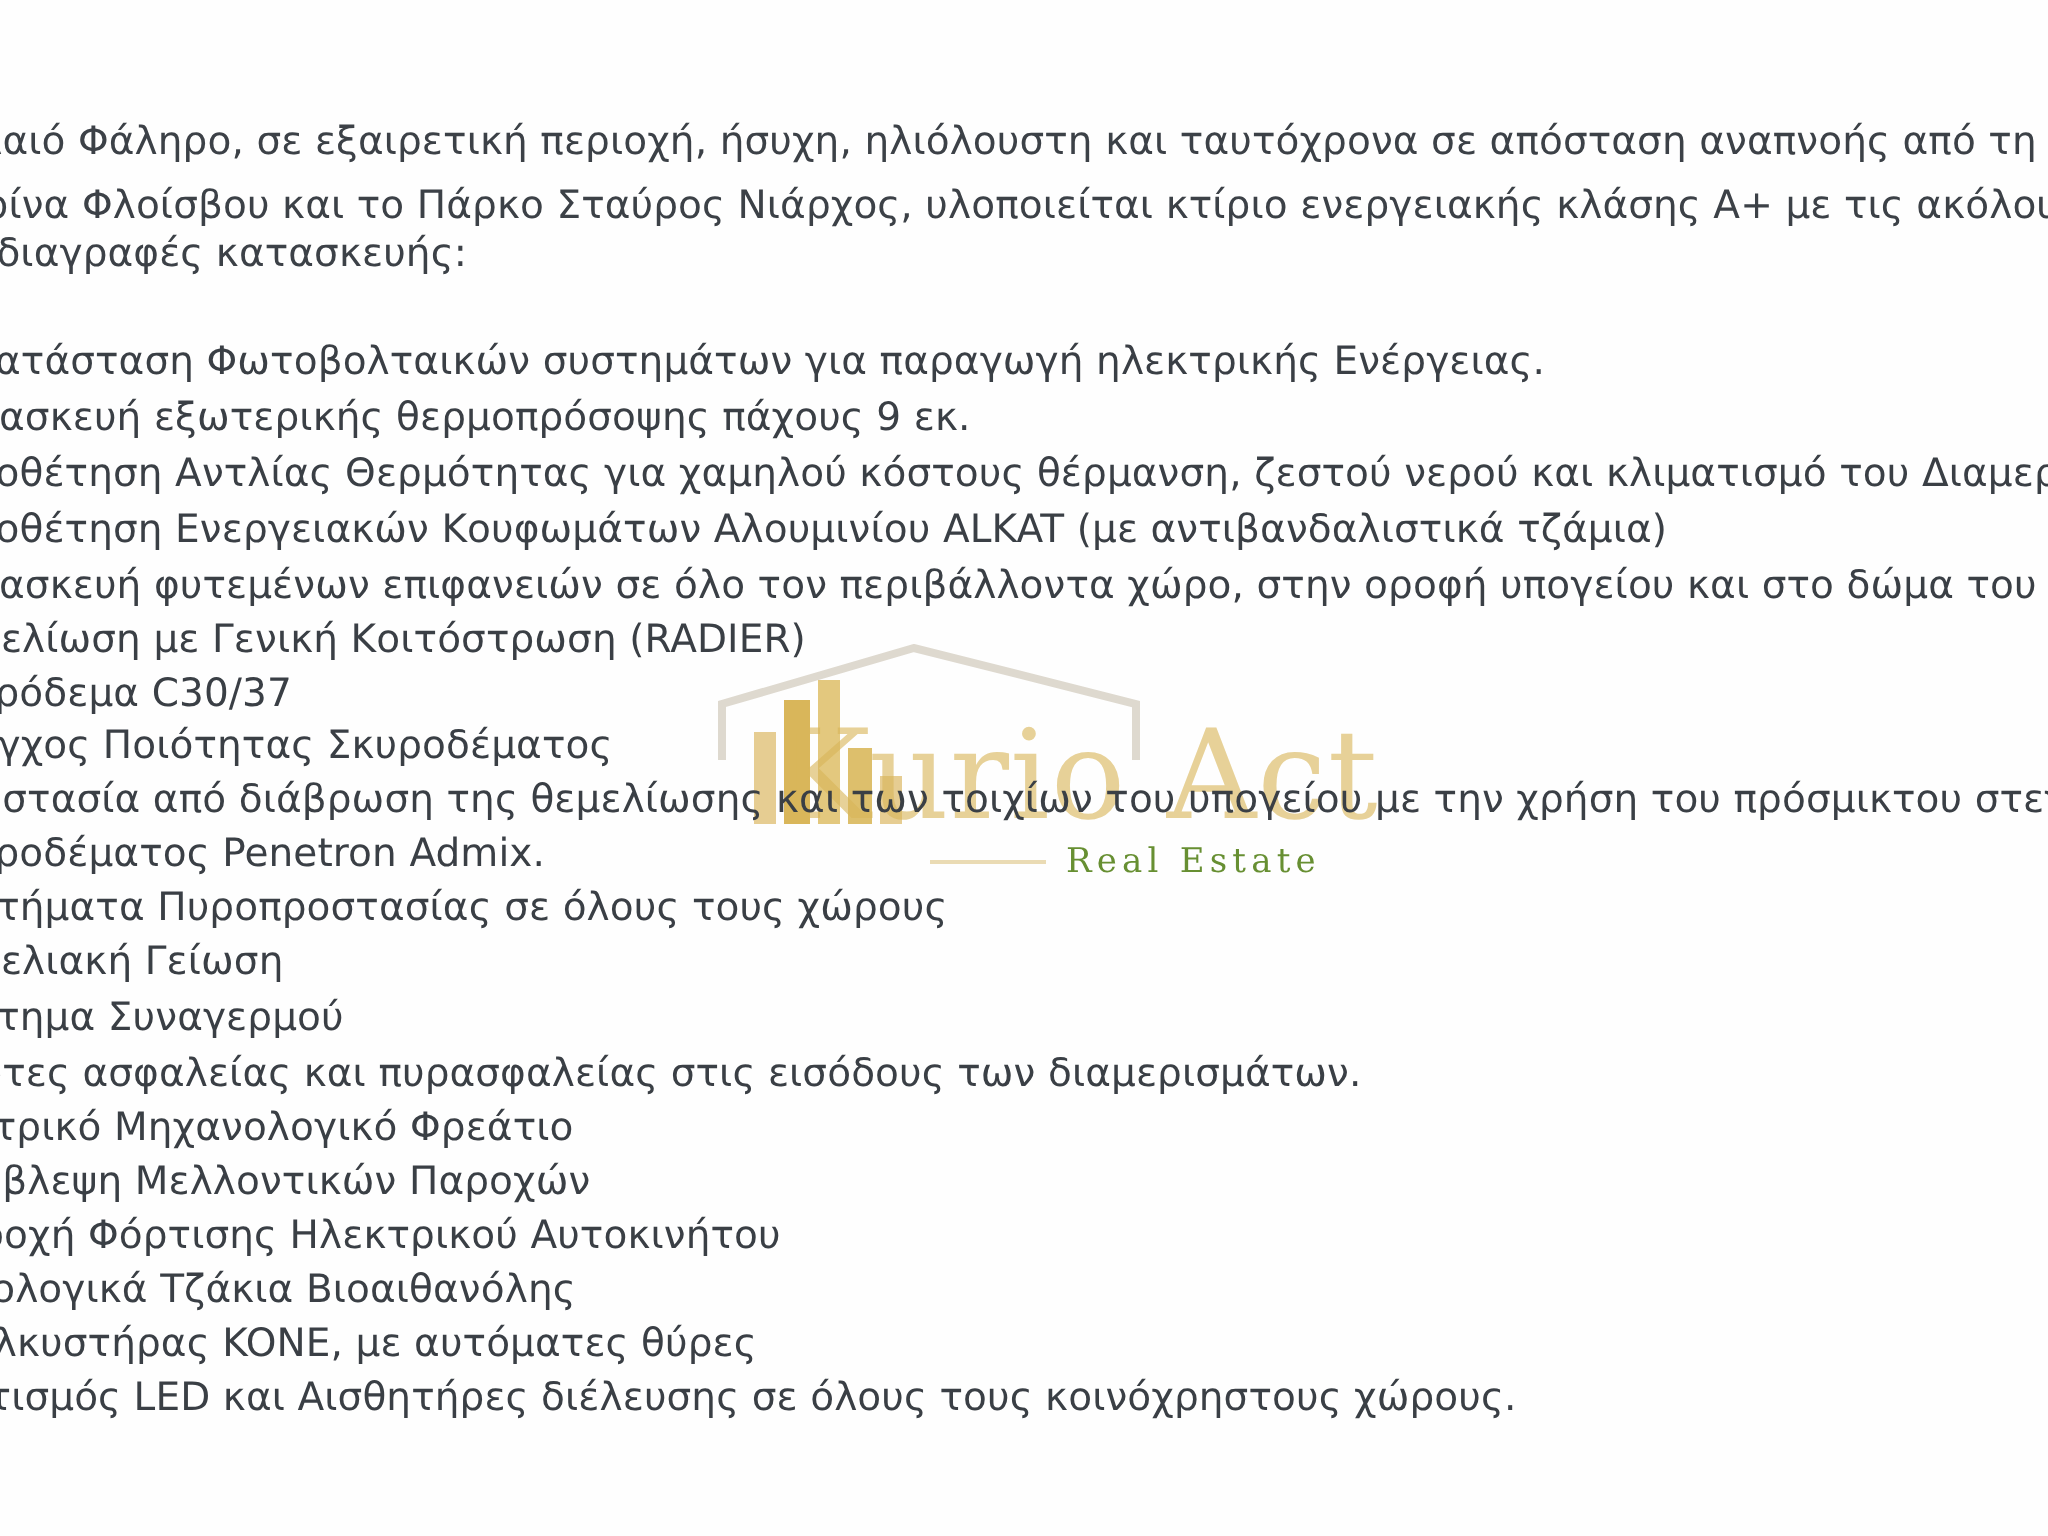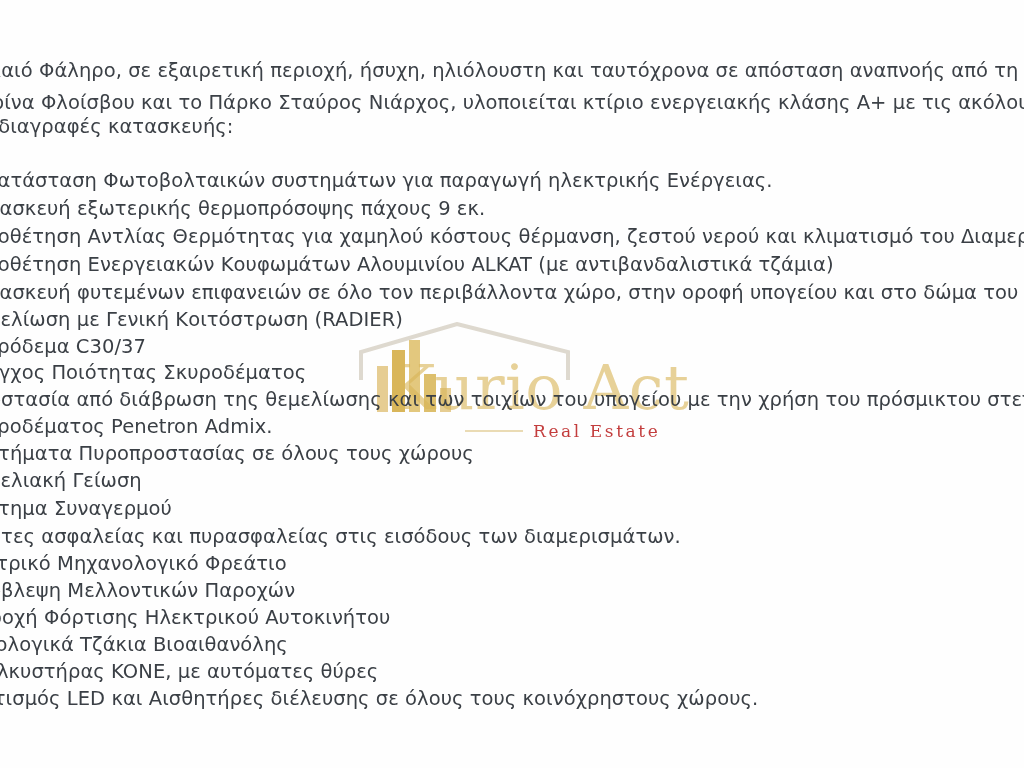--- a/index.html
+++ b/index.html
@@ -73,21 +73,21 @@
     display: block;
     width: 58px;
     height: 2px;
     background: #e3cf9b;
     opacity: .75;
   }
   .wm-sub {
     font-family: "DejaVu Serif", "Liberation Serif", serif;
     font-size: 17px;
     letter-spacing: 2.6px;
-    color: #b91c1c;
+    color: #4d7c0f;
     opacity: .85;
   }
 
   
   .textlayer {
     position: absolute;
     inset: 0;
     z-index: 2;
   }
   .doc-line {

